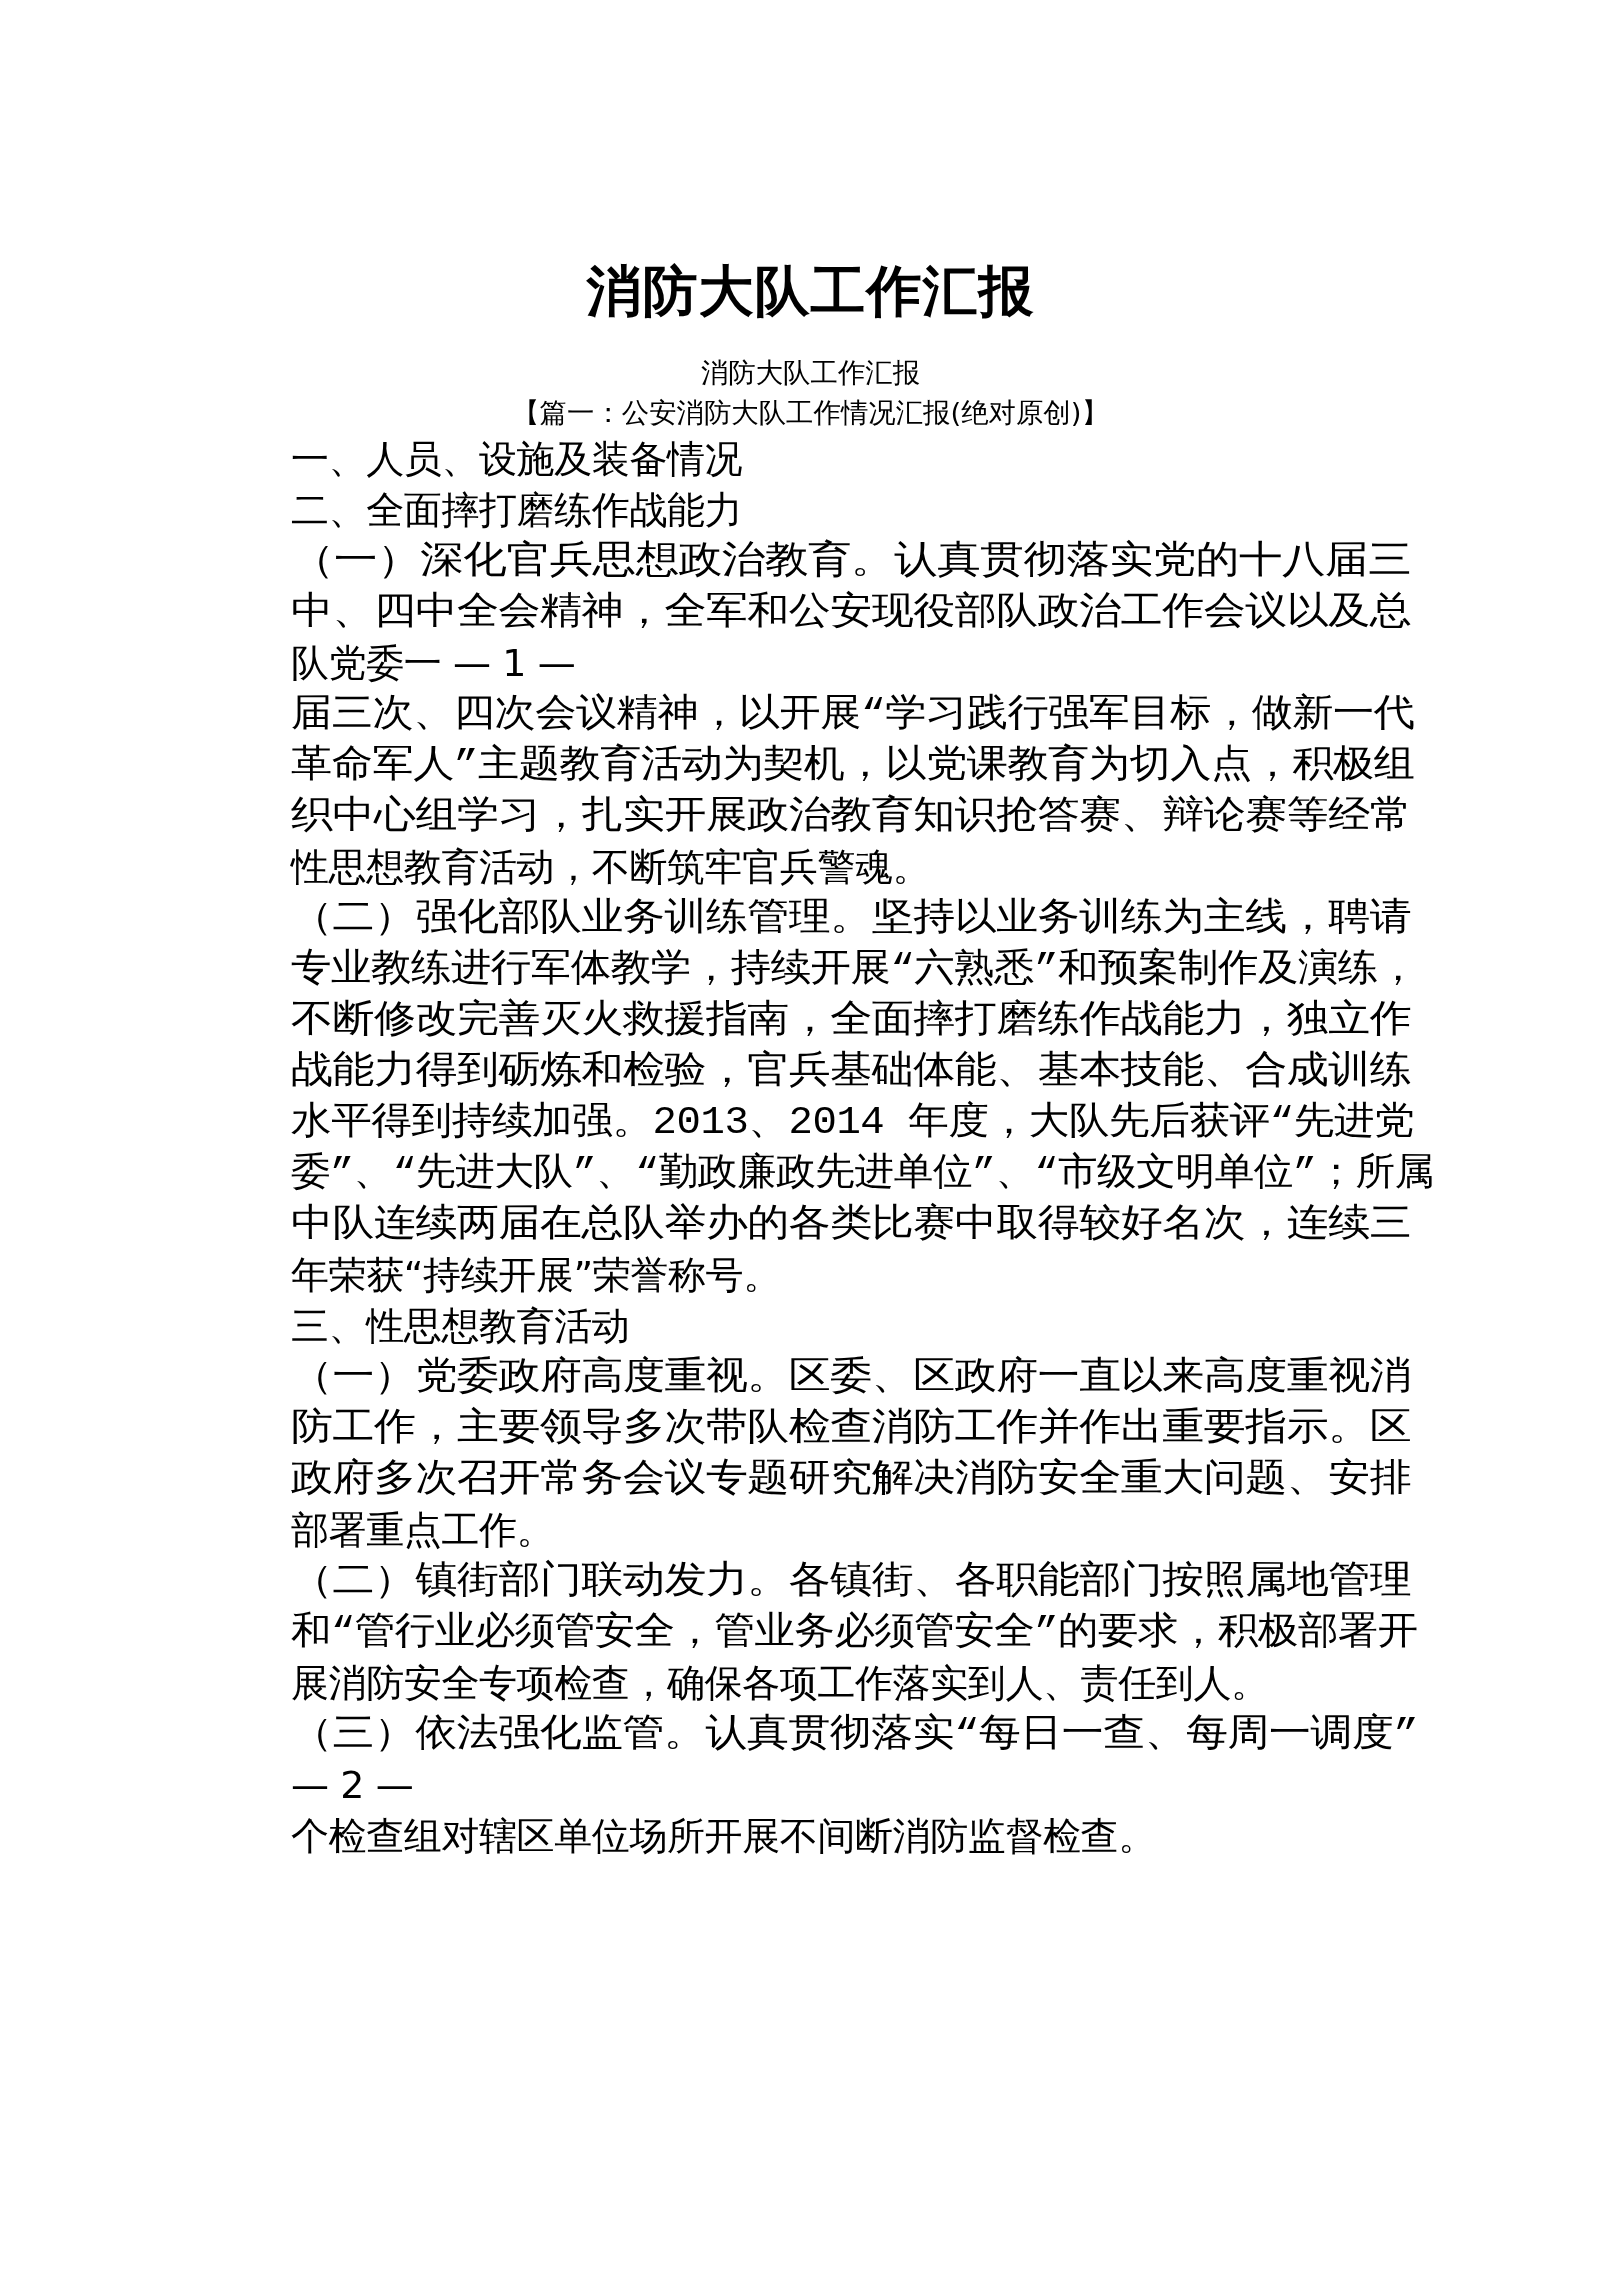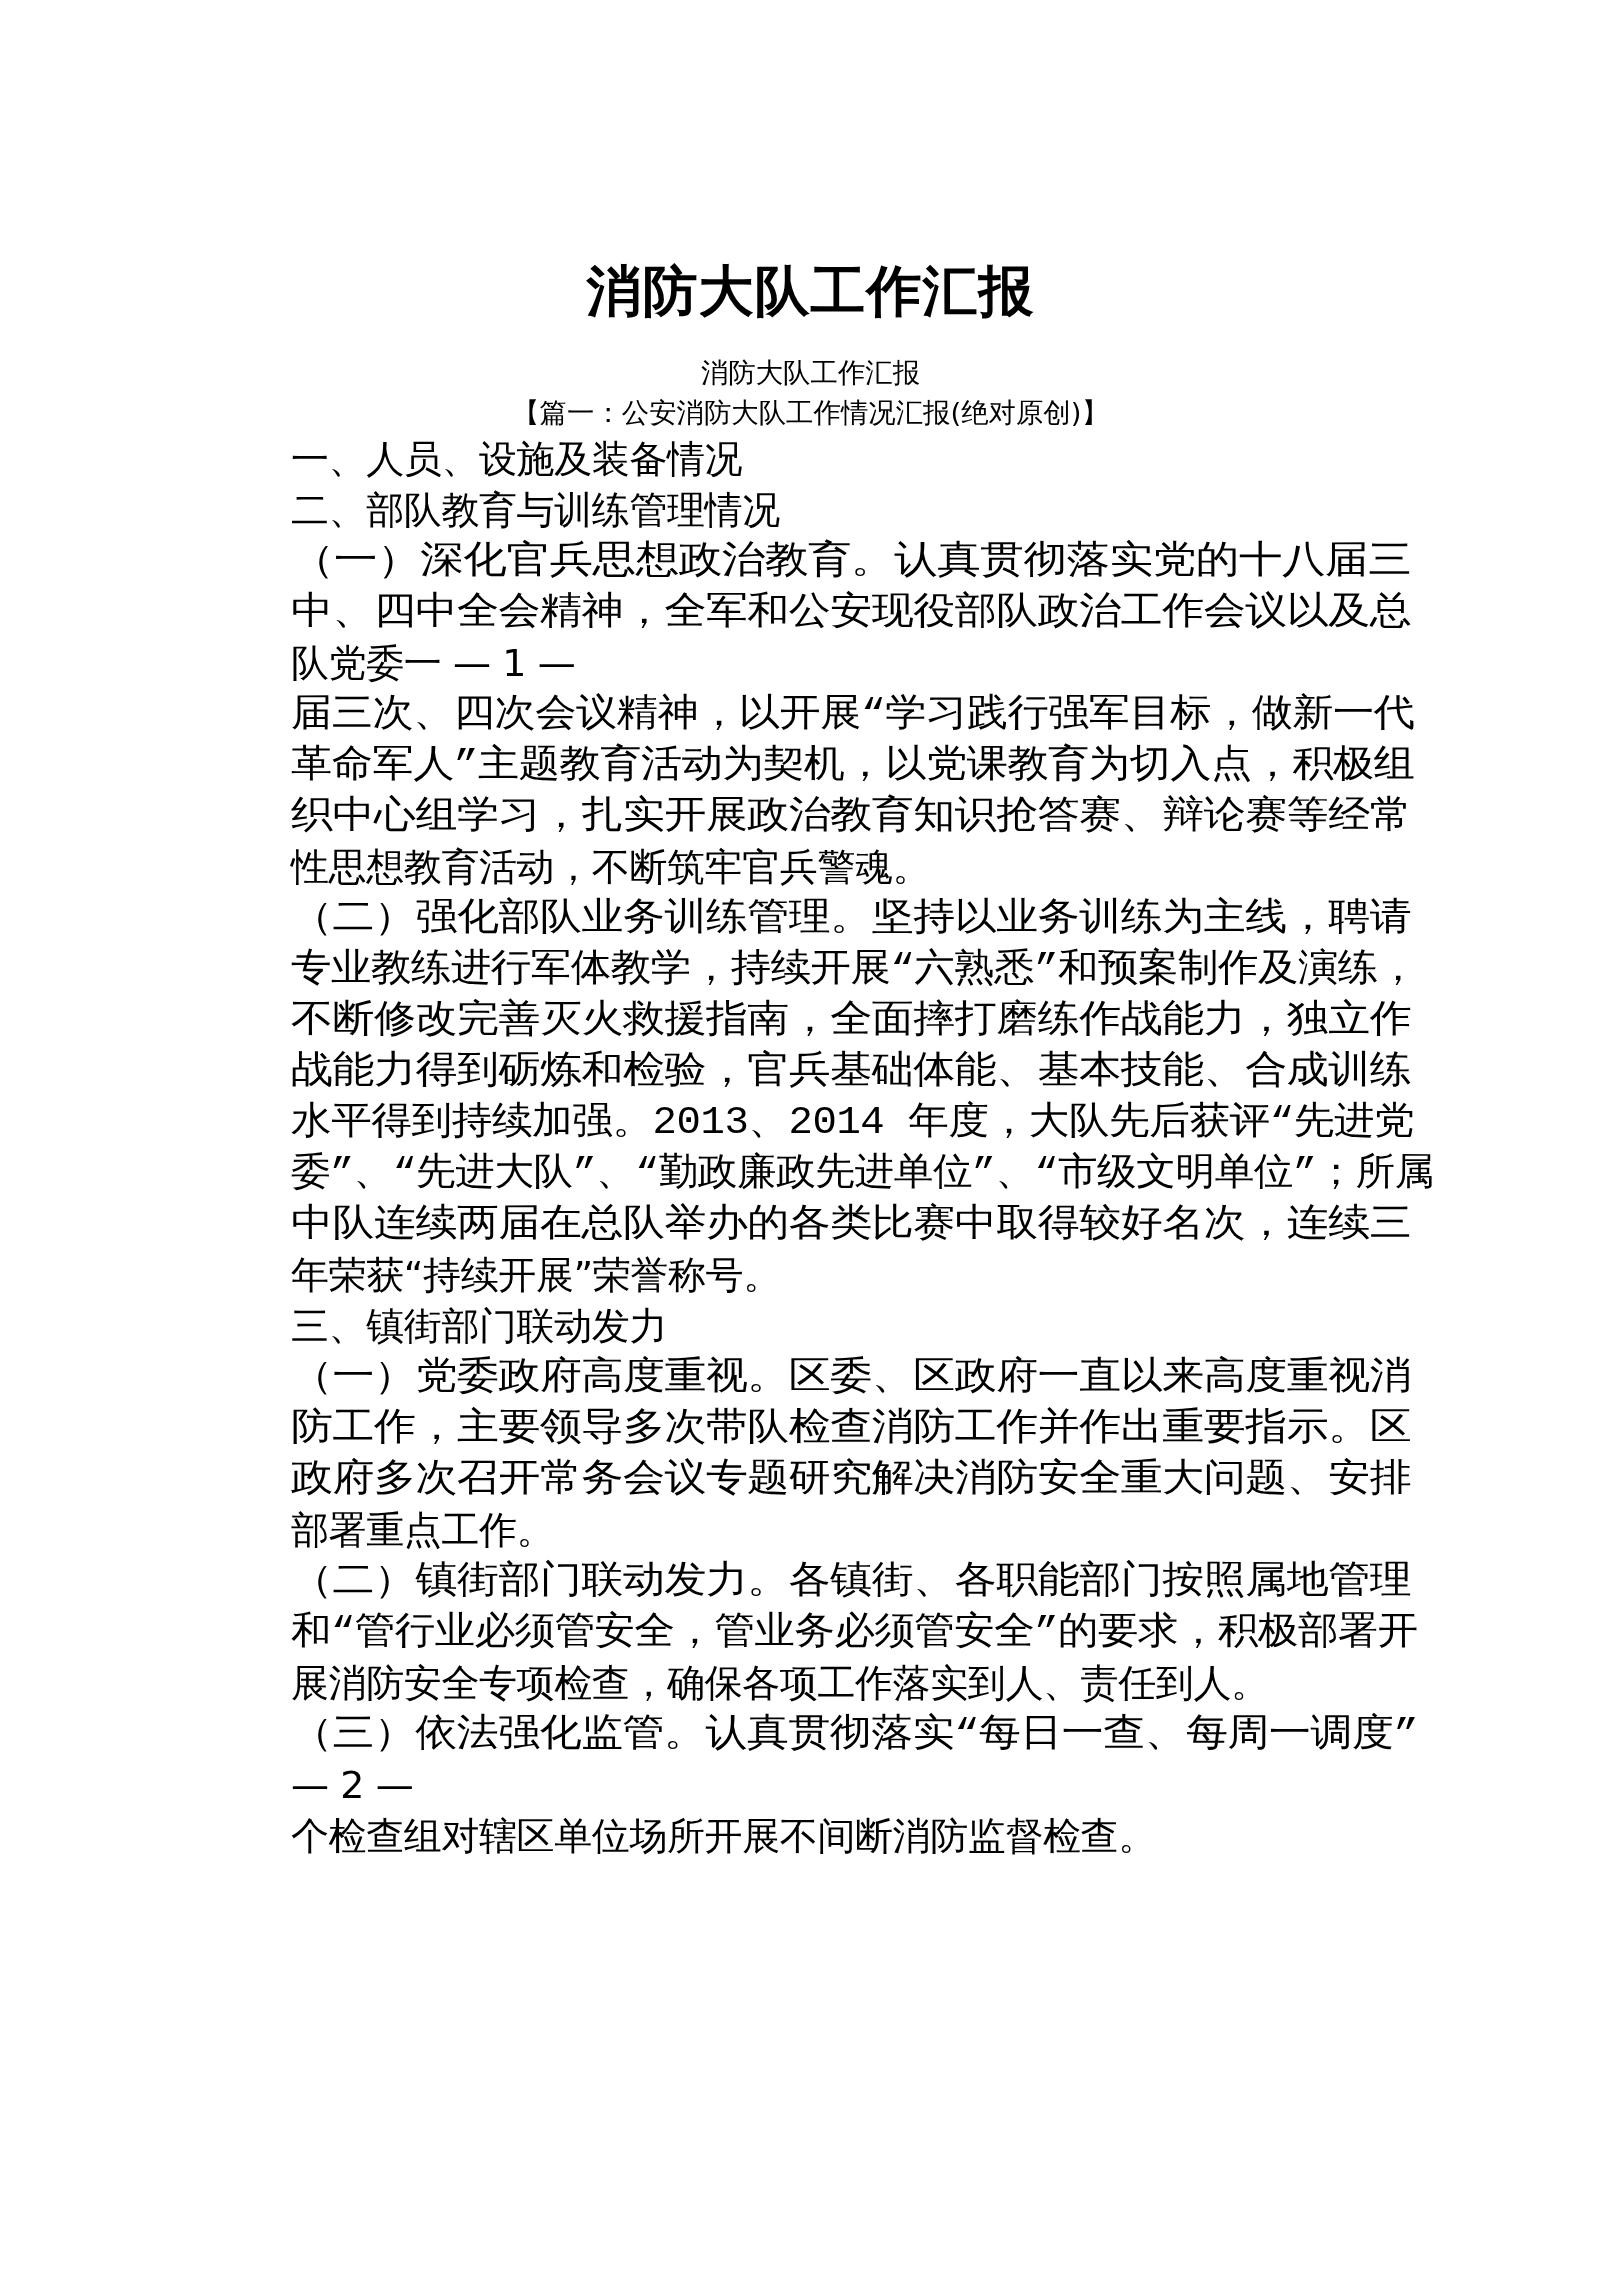--- a/index.html
+++ b/index.html
@@ -73,37 +73,37 @@
 </head>
 <body>
 
 <div class="page">
   <div class="doc-title">消防大队工作汇报</div>
   <div class="sub sub-1">消防大队工作汇报</div>
   <div class="sub sub-2">【篇一：公安消防大队工作情况汇报(绝对原创)】</div>
 
   <div class="body-text">
     <div class="line"><span class="txt">一、人员、设施及装备情况</span></div>
-    <div class="line"><span class="txt">二、部队教育与训练管理情况</span></div>
+    <div class="line"><span class="txt">二、全面摔打磨练作战能力</span></div>
     <div class="line full"><span class="txt" style="transform: scaleX(1.1459);">（一）深化官兵思想政治教育。认真贯彻落实党的十八届三</span></div>
     <div class="line full"><span class="txt" style="transform: scaleX(1.1034);">中、四中全会精神，全军和公安现役部队政治工作会议以及总</span></div>
     <div class="line"><span class="txt">队党委一 — 1 —</span></div>
     <div class="line full"><span class="txt" style="transform: scaleX(1.0828);">届三次、四次会议精神，以开展“学习践行强军目标，做新一代</span></div>
     <div class="line full"><span class="txt" style="transform: scaleX(1.0828);">革命军人”主题教育活动为契机，以党课教育为切入点，积极组</span></div>
     <div class="line full"><span class="txt" style="transform: scaleX(1.1034);">织中心组学习，扎实开展政治教育知识抢答赛、辩论赛等经常</span></div>
     <div class="line"><span class="txt">性思想教育活动，不断筑牢官兵警魂。</span></div>
     <div class="line full"><span class="txt" style="transform: scaleX(1.1034);">（二）强化部队业务训练管理。坚持以业务训练为主线，聘请</span></div>
     <div class="line full"><span class="txt" style="transform: scaleX(1.063);">专业教练进行军体教学，持续开展“六熟悉”和预案制作及演练，</span></div>
     <div class="line full"><span class="txt" style="transform: scaleX(1.1034);">不断修改完善灭火救援指南，全面摔打磨练作战能力，独立作</span></div>
     <div class="line full"><span class="txt" style="transform: scaleX(1.1034);">战能力得到砺炼和检验，官兵基础体能、基本技能、合成训练</span></div>
     <div class="line full"><span class="txt" style="transform: scaleX(1.0685);">水平得到持续加强。2013、2014 年度，大队先后获评“先进党</span></div>
     <div class="line full"><span class="txt" style="transform: scaleX(1.042);">委”、“先进大队”、“勤政廉政先进单位”、“市级文明单位”；所属</span></div>
     <div class="line full"><span class="txt" style="transform: scaleX(1.1034);">中队连续两届在总队举办的各类比赛中取得较好名次，连续三</span></div>
     <div class="line"><span class="txt">年荣获“持续开展”荣誉称号。</span></div>
-    <div class="line"><span class="txt">三、镇街部门联动发力</span></div>
+    <div class="line"><span class="txt">三、性思想教育活动</span></div>
     <div class="line full"><span class="txt" style="transform: scaleX(1.1034);">（一）党委政府高度重视。区委、区政府一直以来高度重视消</span></div>
     <div class="line full"><span class="txt" style="transform: scaleX(1.1034);">防工作，主要领导多次带队检查消防工作并作出重要指示。区</span></div>
     <div class="line full"><span class="txt" style="transform: scaleX(1.1034);">政府多次召开常务会议专题研究解决消防安全重大问题、安排</span></div>
     <div class="line"><span class="txt">部署重点工作。</span></div>
     <div class="line full"><span class="txt" style="transform: scaleX(1.1034);">（二）镇街部门联动发力。各镇街、各职能部门按照属地管理</span></div>
     <div class="line full"><span class="txt" style="transform: scaleX(1.063);">和“管行业必须管安全，管业务必须管安全”的要求，积极部署开</span></div>
     <div class="line"><span class="txt">展消防安全专项检查，确保各项工作落实到人、责任到人。</span></div>
     <div class="line full"><span class="txt" style="transform: scaleX(1.1024);">（三）依法强化监管。认真贯彻落实“每日一查、每周一调度”</span></div>
     <div class="line"><span class="txt">— 2 —</span></div>
     <div class="line"><span class="txt">个检查组对辖区单位场所开展不间断消防监督检查。</span></div>

